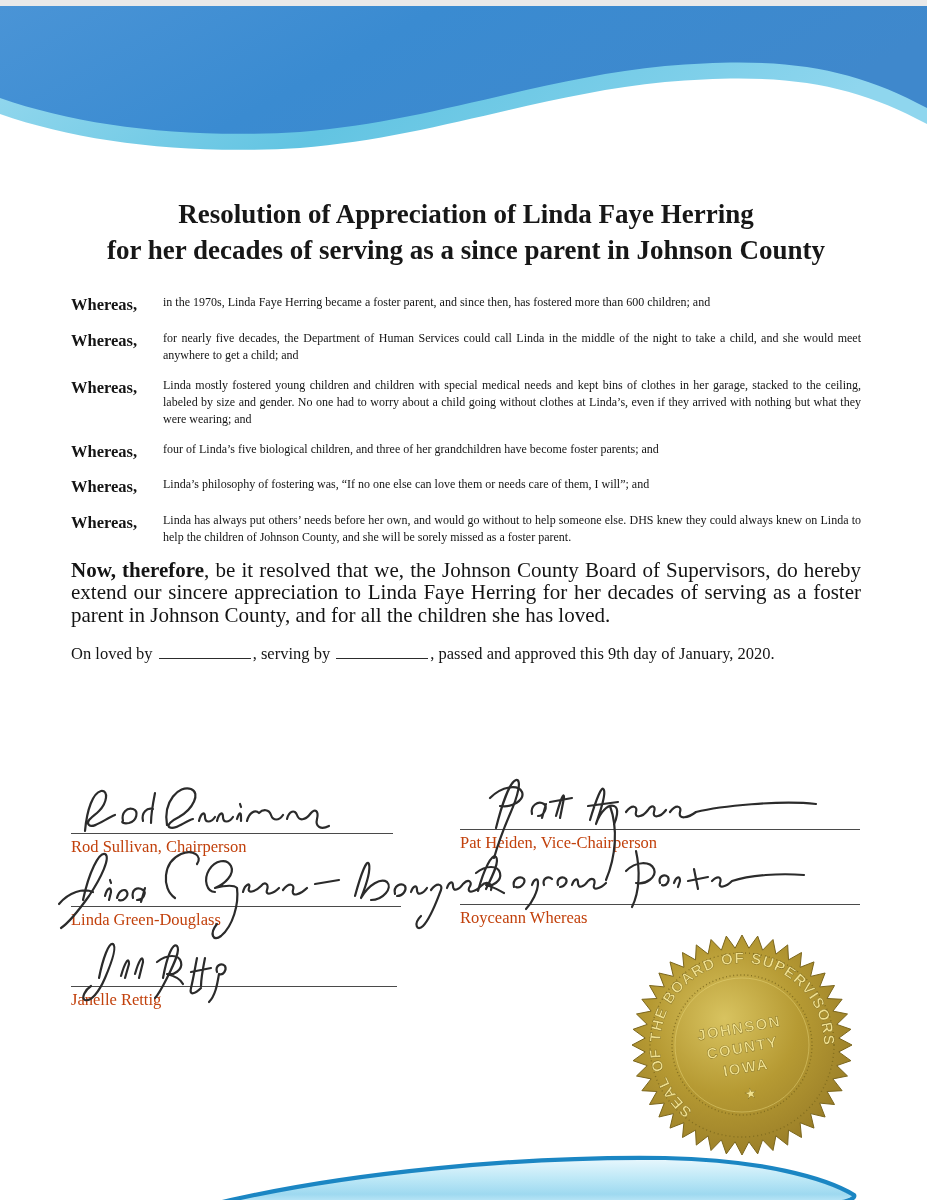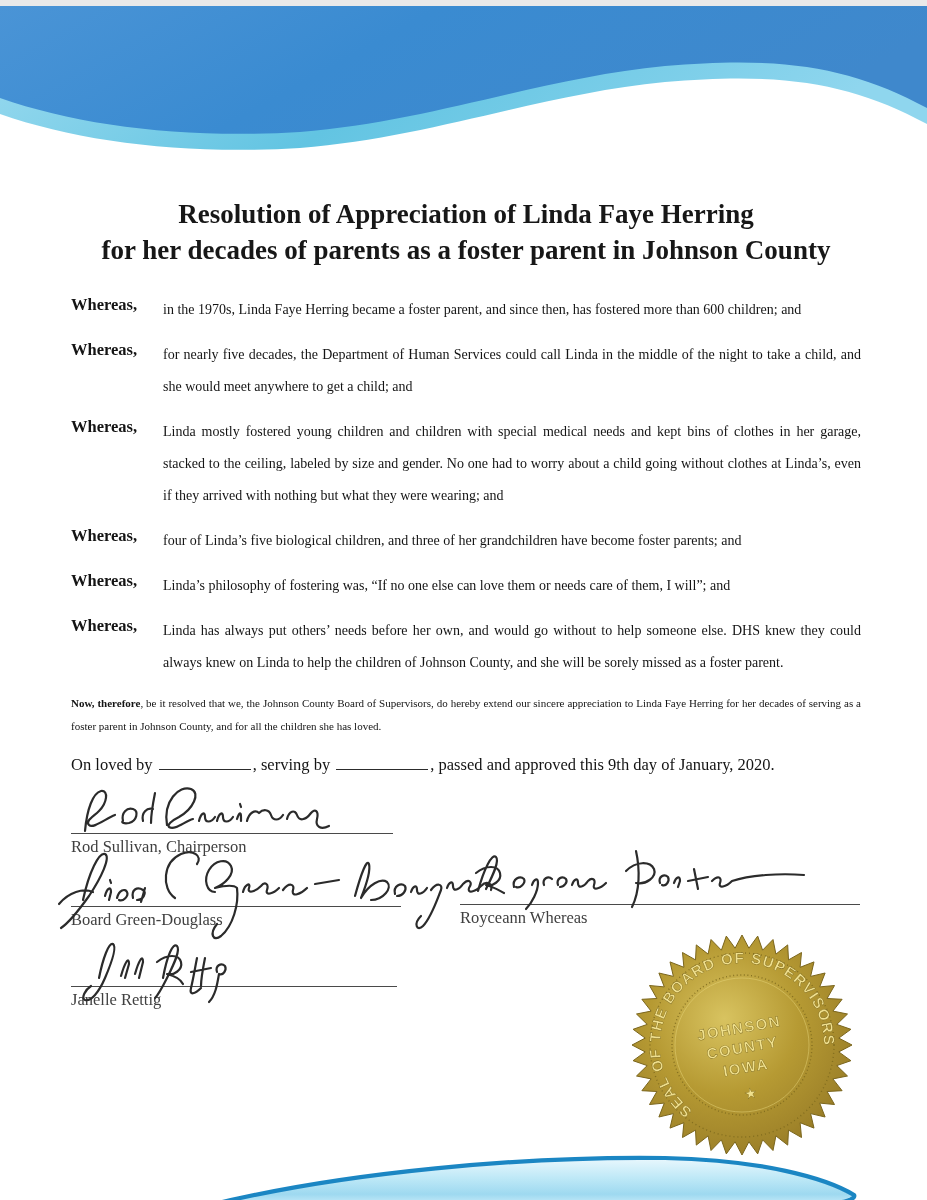--- a/index.html
+++ b/index.html
@@ -12,35 +12,35 @@
   #header-wave{top:0;}
   #footer-wave{bottom:0;}
 
   .content{position:absolute;top:0;left:0;right:0;padding:190px 66px 0 71px;}
   .doc-title{
     text-align:center;font-weight:bold;font-size:27px;line-height:36px;
     margin:0 0 26px 0;color:#171717;
   }
   .whereas-row{display:flex;margin:0 0 13px 0;}
   .whereas-label{width:92px;flex:0 0 92px;font-weight:bold;font-size:16.5px;line-height:22.5px;}
-  .whereas-body{flex:1;font-size:14px;line-height:32px;text-align:justify;}
-  .resolve-para{font-size:11px;line-height:22.5px;text-align:justify;margin:0 0 13px 0;}
+  .whereas-body{flex:1;font-size:12px;line-height:17px;text-align:justify;}
+  .resolve-para{font-size:21px;line-height:22.5px;text-align:justify;margin:0 0 13px 0;}
   .resolve-para b{font-weight:bold;}
   .motion-line{font-size:16.5px;line-height:22.5px;white-space:nowrap;}
   .blank{
     display:inline-block;width:92px;height:14px;vertical-align:baseline;
     border-bottom:1.2px solid #2c2c2c;margin:0 2px;
   }
 
   .sig-block{position:absolute;left:71px;top:775px;width:790px;height:240px;}
   .sig-cell{position:absolute;}
   .sig-line{position:relative;border-bottom:1.5px solid #4a4a4a;}
   .sig-svg{position:absolute;left:0;overflow:visible;pointer-events:none;}
   .sig-svg path{fill:none;stroke:#2b2b2b;stroke-width:2.2;stroke-linecap:round;stroke-linejoin:round;}
-  .sig-name{font-size:16.5px;line-height:20px;margin-top:3px;color:#404040;}
+  .sig-name{font-size:16.5px;line-height:20px;margin-top:3px;color:#c2410c;}
 
   .seal{position:absolute;left:631px;top:928px;width:222px;height:222px;}
   .seal svg{display:block;overflow:visible;}
   .seal-ring-text{
     font-family:"Liberation Sans","DejaVu Sans",sans-serif;
     font-size:15px;font-weight:bold;letter-spacing:1.2px;
     fill:#efdf8d;stroke:#6e5b15;stroke-width:0.35;
   }
   .seal-center-text{
     font-family:"Liberation Sans","DejaVu Sans",sans-serif;
@@ -67,21 +67,21 @@
         <stop offset="100%" stop-color="#8fd6ee"></stop>
       </linearGradient>
     </defs>
     <path d="M0,0 H927 V118 C850,76 780,66 665,76 C540,88 430,132 300,142 C185,149 80,136 0,108 Z" fill="url(#cyanGrad)"></path>
     <path d="M0,0 H927 V102 C850,60 780,50 665,60 C540,72 430,116 300,126 C185,133 80,120 0,92 Z" fill="url(#blueGrad)"></path>
   </svg>
 
   <div class="content">
     <h1 class="doc-title">
       <span>Resolution of Appreciation of Linda Faye Herring</span><br>
-      <span>for her decades of parents as a foster parent in Johnson County</span>
+      <span>for her decades of serving as a since parent in Johnson County</span>
     </h1>
 
     <div class="whereas-row">
       <div class="whereas-label">Whereas,</div>
       <div class="whereas-body">in the 1970s, Linda Faye Herring became a foster parent, and since then, has fostered more than 600 children; and</div>
     </div>
     <div class="whereas-row">
       <div class="whereas-label">Whereas,</div>
       <div class="whereas-body">for nearly five decades, the Department of Human Services could call Linda in the middle of the night to take a child, and she would meet anywhere to get a child; and</div>
     </div>
@@ -117,37 +117,52 @@
           <path d="M96,44 C92,20 108,4 120,8 C130,12 122,28 108,36 C100,40 96,44 98,46 C104,50 114,40 122,38"></path>
           <path d="M128,40 C130,32 134,30 134,36 C134,42 140,42 144,36 M146,40 C148,32 152,30 152,36 C152,42 158,42 162,36"></path>
           <path d="M166,38 C168,32 170,30 170,36 L170,40 M169,23 L170,26"></path>
           <path d="M176,40 C178,32 184,28 188,32 C192,28 198,28 200,34 C202,40 208,40 212,34"></path>
           <path d="M216,38 C218,30 224,28 226,34 C228,40 234,40 240,32 C244,27 248,30 246,38 C244,46 250,49 258,45"></path>
         </svg>
       </div>
       <div class="sig-name">Rod Sullivan, Chairperson</div>
     </div>
 
+    <div class="sig-cell" style="left:389px;top:0;width:400px;">
+      <div class="sig-line" style="height:48px;">
+        <svg class="sig-svg" style="bottom:-60px;" width="400" height="115" viewBox="0 0 400 115">
+          <path d="M36,54 C42,30 50,8 56,6 C62,5 58,22 50,40 C44,54 38,70 34,84"></path>
+          <path d="M30,24 C42,12 58,10 62,18 C65,26 52,34 40,32"></path>
+          <path d="M72,40 C70,32 78,26 84,30 C88,33 84,42 78,42 M86,30 L82,44"></path>
+          <path d="M96,42 C100,28 104,16 104,24 L100,44 M90,28 L112,24"></path>
+          <path d="M130,46 C136,26 142,10 144,16 C146,22 140,38 136,50 C140,38 148,30 154,32 C160,34 156,46 154,50 M128,32 L158,28"></path>
+          <path d="M150,32 C158,54 156,82 146,106"></path>
+          <path d="M166,38 C172,30 178,32 176,38 C174,44 182,44 188,36 C192,30 196,32 194,38 C192,44 200,44 206,36"></path>
+          <path d="M210,38 C216,30 222,32 220,38 C218,46 228,44 236,38 C260,32 320,26 356,30"></path>
+        </svg>
+      </div>
+      <div class="sig-name">Pat Heiden, Vice-Chairperson</div>
+    </div>
 
     <div class="sig-cell" style="left:0;top:73px;width:330px;">
       <div class="sig-line" style="height:52px;">
         <svg class="sig-svg" style="bottom:-38px;left:-14px;" width="452" height="100" viewBox="0 0 452 100">
           <path d="M26,56 C32,28 42,8 48,10 C54,13 44,34 32,52 C22,66 10,80 4,84 M2,60 C12,48 26,44 36,48"></path>
           <path d="M48,52 C50,44 54,42 54,48 L52,56 M53,36 L54,39 M60,54 C62,46 68,44 70,48 C72,52 66,58 62,56 M76,54 C74,46 80,42 86,46 C90,49 86,56 80,56 M88,44 L84,58"></path>
           <path d="M118,54 C104,44 106,18 124,10 C136,5 146,12 140,20"></path>
           <path d="M158,48 C150,48 146,36 152,26 C158,16 170,14 174,22 C178,30 168,40 158,44 C166,42 176,40 180,44 C182,60 176,82 164,92 C156,98 152,90 160,80"></path>
           <path d="M186,48 C188,40 194,38 192,44 C190,50 198,48 204,42 C208,37 212,40 210,46 C208,52 216,50 222,44 M226,46 C232,38 238,40 236,46 C234,54 244,50 250,44"></path>
           <path d="M258,40 L282,36"></path>
           <path d="M298,52 C304,30 310,14 312,20 C314,28 308,44 304,54 C312,40 324,34 330,38 C336,44 326,56 314,56"></path>
           <path d="M338,50 C336,42 344,38 348,42 C350,46 346,52 340,52 M354,48 C356,42 360,40 360,46 C360,52 366,50 370,44"></path>
           <path d="M374,46 C380,38 386,40 384,46 C380,56 374,74 366,82 C360,88 356,80 364,72"></path>
           <path d="M390,44 C392,38 396,36 396,42 C396,48 402,46 406,40 C412,34 416,38 412,44 C410,50 418,48 424,42 C430,36 436,40 434,46"></path>
         </svg>
       </div>
-      <div class="sig-name">Board Green-Douglass</div>
+      <div class="sig-name">Linda Green-Douglass</div>
     </div>
 
     <div class="sig-cell" style="left:389px;top:73px;width:400px;">
       <div class="sig-line" style="height:50px;">
         <svg class="sig-svg" style="bottom:-14px;" width="400" height="75" viewBox="0 0 400 75">
           <path d="M18,48 C24,26 32,10 36,14 C40,18 32,34 26,46 M16,30 C26,22 38,22 40,30 C42,38 32,44 26,42 C34,44 40,48 44,50"></path>
           <path d="M54,44 C52,36 60,32 64,36 C66,40 60,46 56,44 M72,42 C74,36 78,34 78,40 C78,48 72,60 66,66"></path>
           <path d="M84,42 C82,36 88,32 92,36 M98,42 C96,36 102,32 106,36 C108,39 104,44 100,44"></path>
           <path d="M112,42 C114,36 118,34 118,40 C118,46 124,44 128,38 C132,34 136,36 134,42 C132,48 140,46 146,40"></path>
           <path d="M176,8 C180,26 180,48 172,64 M166,28 C176,18 190,18 194,26 C197,34 186,42 176,40"></path>

